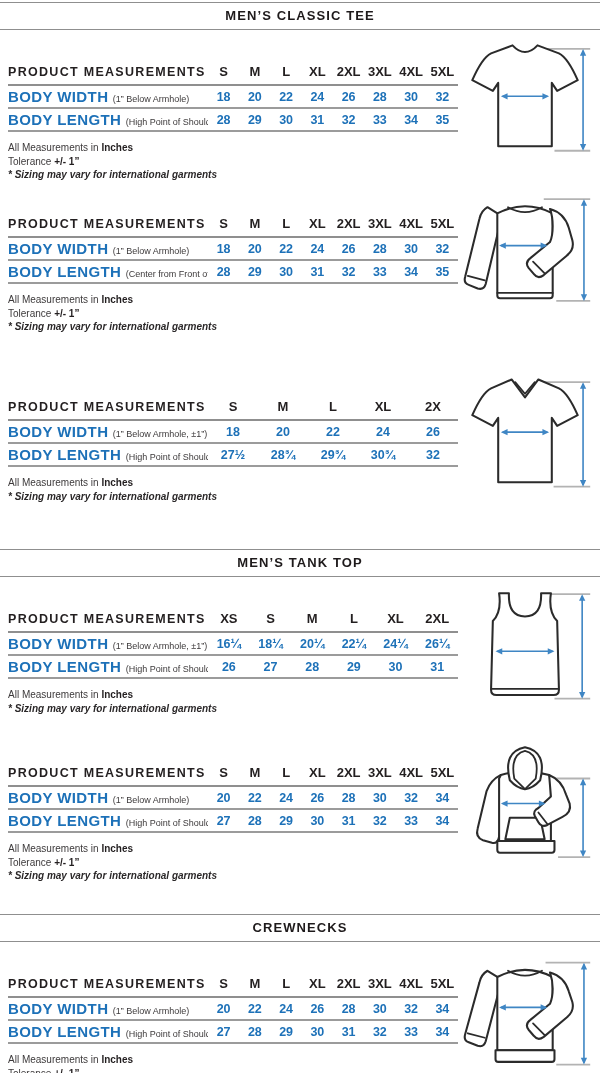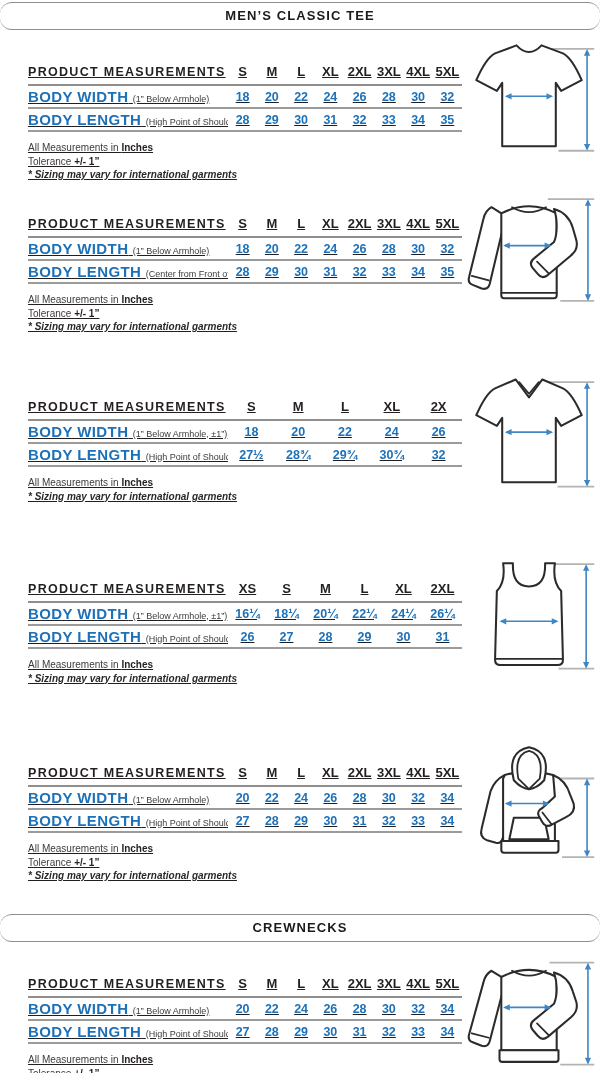--- a/index.html
+++ b/index.html
@@ -17,31 +17,30 @@
   .section:nth-of-type(4){min-height:184px;}
   .section:nth-of-type(5){min-height:181px;}
   .section:nth-of-type(6){min-height:161px;}
 
   .title-band{
     border-top:1px solid #8f8f8f;
     border-bottom:1px solid #8f8f8f;
     text-align:center;
     padding:5px 16px 6px;
     margin-top:2px;
-    border-radius:12px;
   }
   .title{
     margin:0;
     font-size:13px;
     font-weight:bold;
     letter-spacing:1.1px;
     color:#1e1a1b;
   }
 
-  .content{display:flex;padding-left:28px;text-decoration:underline;}
+  .content{display:flex;padding-left:8px;}
   .tbl{flex:1;margin-top:34px;max-width:450px;}
 
   .hdr-row{
     display:flex;align-items:flex-end;
     border-bottom:2px solid #8f8f8f;
     padding-bottom:5px;
   }
   .pm{
     width:200px;
     font-size:12.5px;font-weight:bold;letter-spacing:1.3px;
@@ -281,20 +280,23 @@
       <line class="arrow" x1="50" y1="64" x2="100" y2="64"></line>
       <polygon class="ah" points="48,64 55.5,60.5 55.5,67.5"></polygon>
       <polygon class="ah" points="102,64 94.5,60.5 94.5,67.5"></polygon>
     </g>
   </svg>
 </div>
     </div>
   </section>
 
   <section class="section">
+    <div class="title-band">
+      <h2 class="title">MEN’S TANK TOP</h2>
+    </div>
     <div class="content">
       <div class="tbl">
         <div class="hdr-row">
           <div class="pm">PRODUCT MEASUREMENTS</div>
           <div class="cols">
               <div class="size-h">XS</div>
               <div class="size-h">S</div>
               <div class="size-h">M</div>
               <div class="size-h">L</div>
               <div class="size-h">XL</div>

